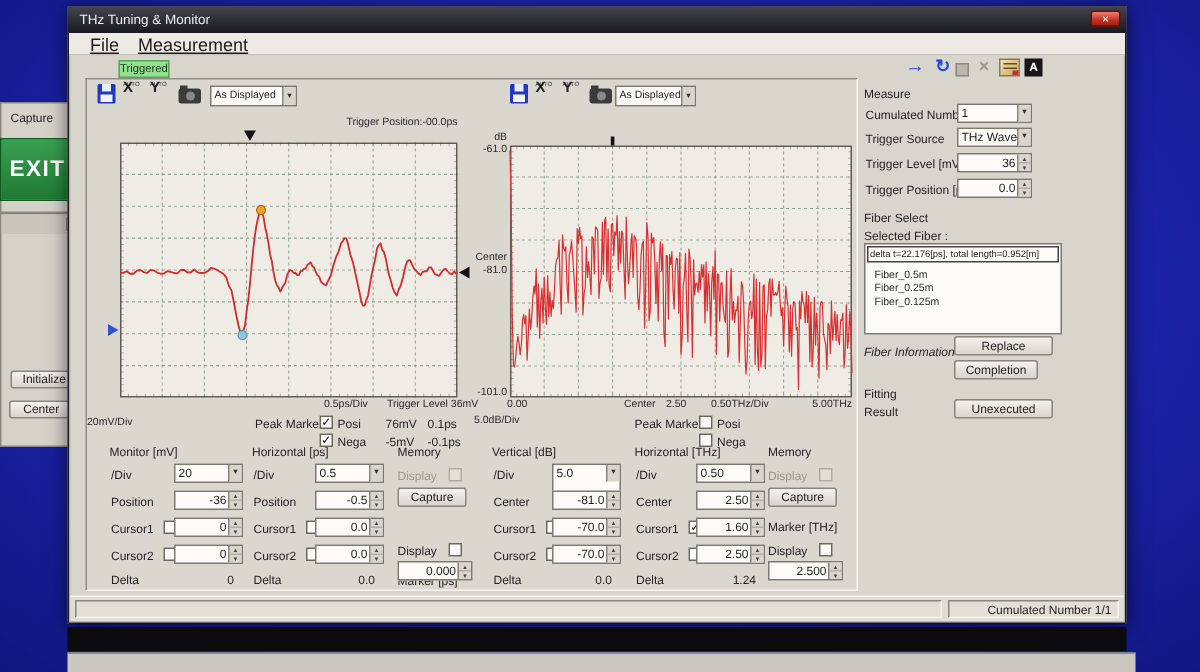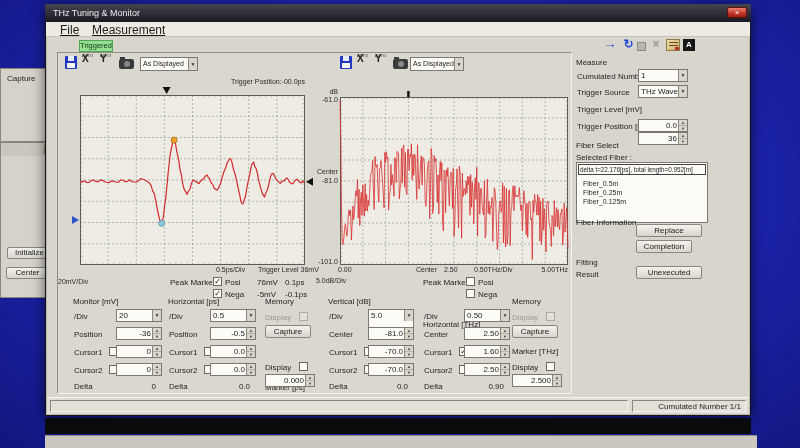--- a/index.html
+++ b/index.html
@@ -48,20 +48,21 @@
   .fdelta{font-size:6.3px;line-height:9px;white-space:nowrap;}
   .icontxt{font-weight:bold;text-align:center;}
 </style>
 </head>
 <body>
 
 <div id="screen">
 
   <div style="left:0;top:68px;width:57px;height:74px;background:#d5d2ca;border:1px solid #8a867e;"></div>
   <div class="lbl" style="left:7px;top:74px;">Capture</div>
+  <div class="exitbtn" style="left:0;top:92px;width:50px;height:42px;">EXIT</div>
 
   <div style="left:0;top:142px;width:58px;height:156px;background:#d5d2ca;border:1px solid #8a867e;"></div>
   <div style="left:1px;top:143px;width:56px;height:13px;background:#c9c6be;"></div>
   <div class="xgray" style="left:44px;top:145px;width:10px;height:9px;"></div>
   <div class="btn" style="left:7px;top:247px;width:45px;height:12px;line-height:10px;">Initialize</div>
   <div class="btn" style="left:6px;top:267px;width:43px;height:12px;line-height:10px;">Center</div>
 
   <div class="win" style="left:45px;top:4px;width:706px;height:412px;"></div>
   <div class="tbar" style="left:45px;top:4px;width:706px;height:18px;"></div>
   <div class="ttext" style="left:53px;top:8px;">THz Tuning &amp; Monitor</div>
@@ -151,39 +152,39 @@
   <div class="fbox" style="left:638px;top:69px;width:50px;height:13px;">
     <span class="ddv">1</span>
     <span class="dda"></span>
   </div>
   <div class="lbl" style="left:577px;top:88px;">Trigger Source</div>
   <div class="fbox" style="left:638px;top:85px;width:50px;height:13px;">
     <span class="ddv">THz Wave</span>
     <span class="dda"></span>
   </div>
   <div class="lbl" style="left:577px;top:105px;">Trigger Level [mV]</div>
-  <div class="fbox" style="left:638px;top:102px;width:50px;height:13px;margin-top:30px;">
+  <div class="fbox" style="left:638px;top:102px;width:50px;height:13px;">
     <span class="spv">36</span>
     <span class="spb"></span>
   </div>
   <div class="lbl" style="left:577px;top:122px;">Trigger Position [ps]</div>
   <div class="fbox" style="left:638px;top:119px;width:50px;height:13px;">
     <span class="spv">0.0</span>
     <span class="spb"></span>
   </div>
 
   <div class="lbl" style="left:576px;top:141px;">Fiber Select</div>
   <div class="lbl" style="left:576px;top:153px;">Selected Fiber :</div>
   <div class="fbox" style="left:576px;top:162px;width:132px;height:61px;">
     <span class="fdelta" style="left:1px;top:1px;width:128px;height:11px;border:1px solid #444;padding-left:1px;">delta t=22.176[ps], total length=0.952[m]</span>
     <span class="axis" style="left:6px;top:17px;">Fiber_0.5m</span>
     <span class="axis" style="left:6px;top:26px;">Fiber_0.25m</span>
     <span class="axis" style="left:6px;top:35px;">Fiber_0.125m</span>
   </div>
-  <div class="lbl" style="left:576px;top:218px;">Fiber Information</div>
+  <div class="lbl" style="left:576px;top:230px;font-style:italic;">Fiber Information</div>
   <div class="btn" style="left:636px;top:224px;width:66px;height:13px;">Replace</div>
   <div class="btn" style="left:636px;top:240px;width:56px;height:13px;">Completion</div>
   <div class="lbl" style="left:576px;top:258px;">Fitting</div>
   <div class="lbl" style="left:576px;top:270px;">Result</div>
   <div class="btn" style="left:636px;top:266px;width:66px;height:13px;">Unexecuted</div>
 
   <div style="left:47px;top:397px;width:702px;height:17px;background:#e0ddd5;border-top:1px solid #f6f4ee;"></div>
   <div class="sunkcell" style="left:50px;top:400px;width:578px;height:12px;">
     <span class="lbl" style="left:5px;top:1px;margin-top:20px;">Ready</span>
   </div>
@@ -265,21 +266,21 @@
       <span class="spb"></span>
     </div>
     <div class="lbl" style="left: 329px; top: 366px;">Cursor2</div>
     <div class="cb" style="left: 364px; top: 365px; width: 9px; height: 9px;"></div>
     <div class="fbox" style="left: 368px; top: 363px; width: 46px; height: 13px;">
       <span class="spv">-70.0</span>
       <span class="spb"></span>
     </div>
     <div class="lbl" style="left: 329px; top: 382px;">Delta</div>
     <div class="lbl" style="left: 368px; top: 382px; width: 40px; text-align: right;">0.0</div>
-    <div class="lbl" style="left: 423px; top: 297px; margin-top: 23px;">Horizontal [THz]</div>
+    <div class="lbl" style="left: 423px; top: 297px;">Horizontal [THz]</div>
     <div class="lbl" style="left: 424px; top: 312px;">/Div</div>
     <div class="fbox" style="left: 464px; top: 309px; width: 46px; height: 13px;">
       <span class="ddv">0.50</span>
       <span class="dda"></span>
     </div>
     <div class="lbl" style="left: 424px; top: 330px;">Center</div>
     <div class="fbox" style="left: 464px; top: 327px; width: 46px; height: 13px;">
       <span class="spv">2.50</span>
       <span class="spb"></span>
     </div>
@@ -289,21 +290,21 @@
       <span class="spv">1.60</span>
       <span class="spb"></span>
     </div>
     <div class="lbl" style="left: 424px; top: 366px;">Cursor2</div>
     <div class="cb" style="left: 459px; top: 365px; width: 9px; height: 9px;"></div>
     <div class="fbox" style="left: 464px; top: 363px; width: 46px; height: 13px;">
       <span class="spv">2.50</span>
       <span class="spb"></span>
     </div>
     <div class="lbl" style="left: 424px; top: 382px;">Delta</div>
-    <div class="lbl" style="left: 464px; top: 382px; width: 40px; text-align: right;">0.90</div>
+    <div class="lbl" style="left: 464px; top: 382px; width: 40px; text-align: right;">1.24</div>
     <div class="lbl" style="left: 265px; top: 297px;">Memory</div>
     <div class="lbl gray" style="left: 265px; top: 313px;">Display</div>
     <div class="cb dis" style="left: 299px; top: 312px; width: 9px; height: 9px;"></div>
     <div class="btn" style="left: 265px; top: 325px; width: 46px; height: 13px;">Capture</div>
     <div class="lbl" style="left: 265px; top: 367px; margin-top: 16px;">Marker [ps]</div>
     <div class="lbl" style="left: 265px; top: 363px;">Display</div>
     <div class="cb" style="left: 299px; top: 362px; width: 9px; height: 9px;"></div>
     <div class="fbox" style="left: 265px; top: 374px; width: 50px; height: 13px;">
       <span class="spv">0.000</span>
       <span class="spb"></span>

